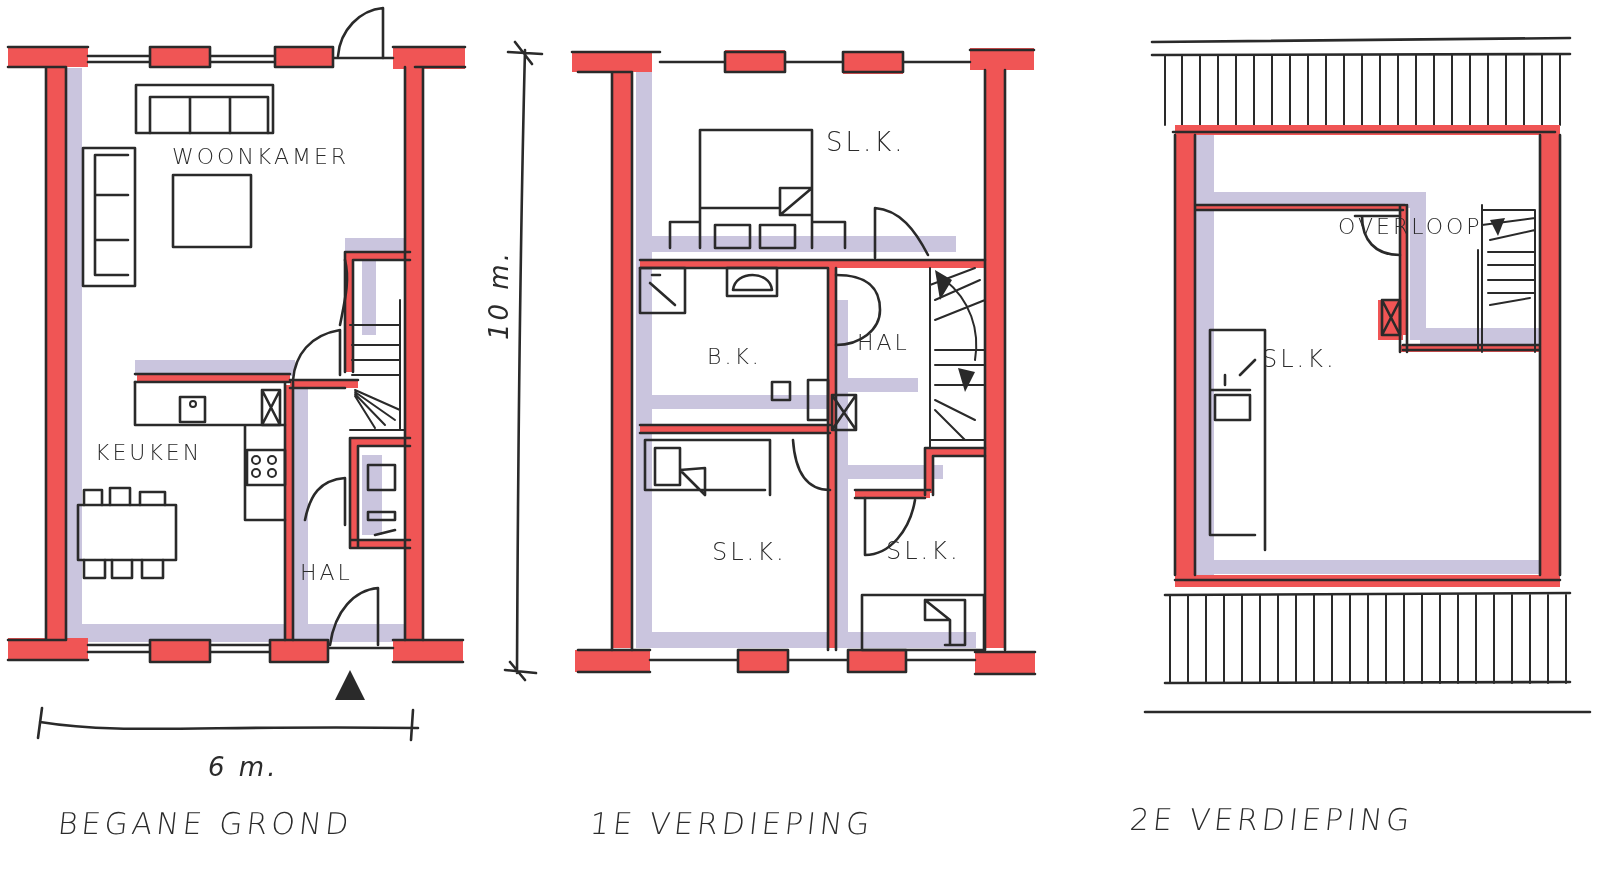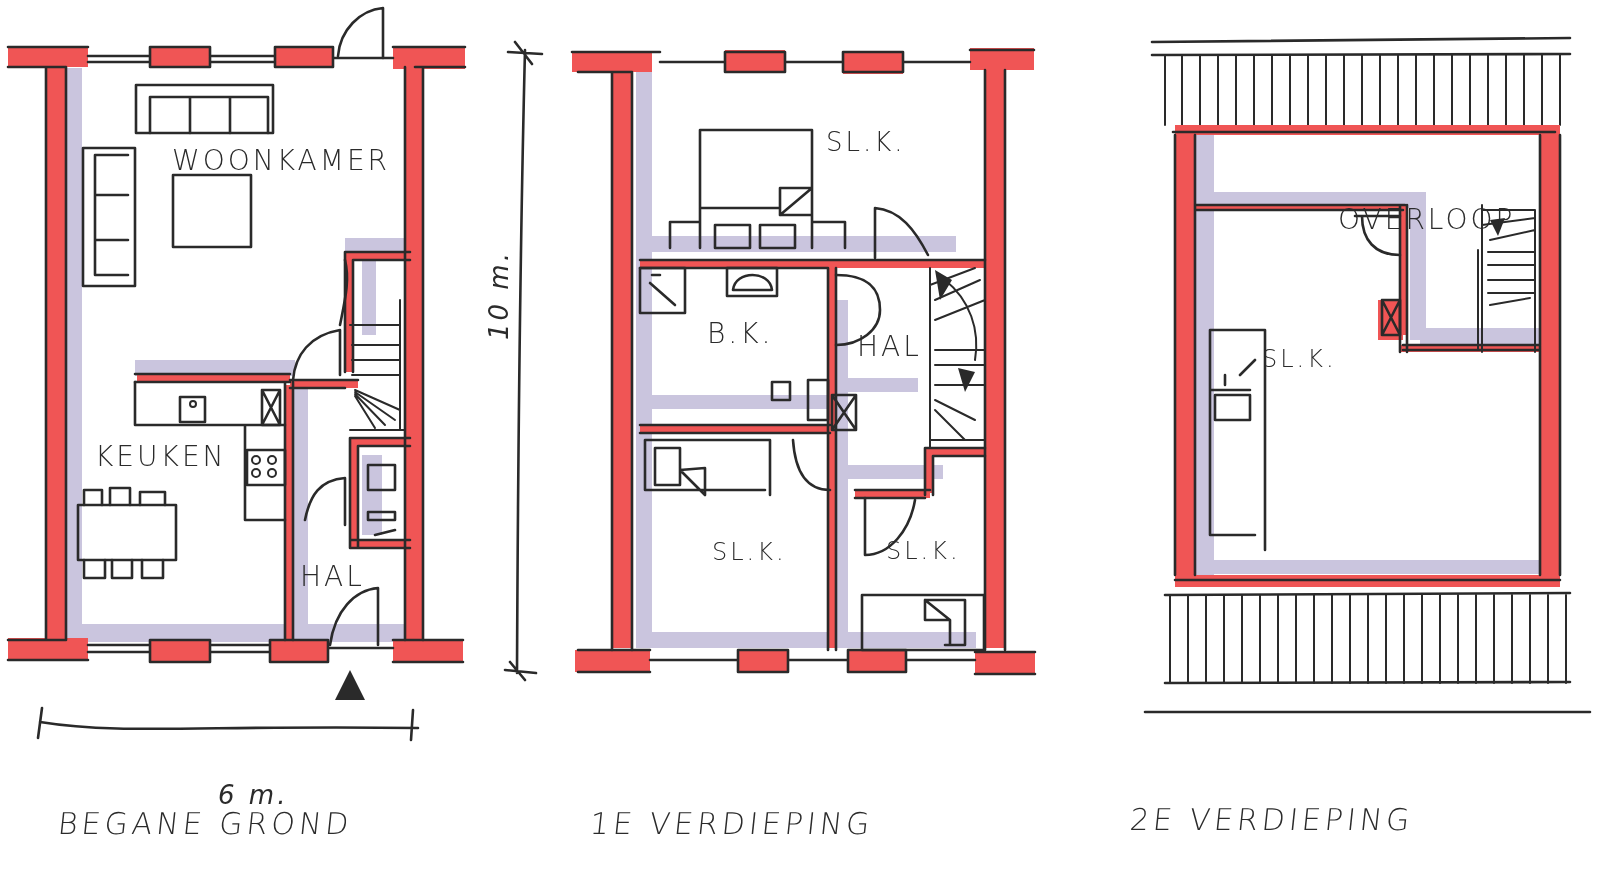--- a/index.html
+++ b/index.html
@@ -2,21 +2,21 @@
 <html><head>
 <meta charset="utf-8">
 <style>
   html, body { margin: 0; padding: 0; background: #ffffff; }
   body { width: 1600px; height: 875px; overflow: hidden; position: relative; font-family: "DejaVu Sans", sans-serif; }
   svg { position: absolute; left: 0; top: 0; }
   .ink { stroke: #2a2a2a; stroke-width: 2.6; fill: none; stroke-linecap: round; stroke-linejoin: round; }
   .inkthin { stroke: #2a2a2a; stroke-width: 2; fill: none; stroke-linecap: round; }
   .shade { fill: var(--shade); }
   .label { position: absolute; font-family: "DejaVu Sans", sans-serif; color: #2b2b2b; letter-spacing: 3px; white-space: nowrap; font-weight: 300; }
-  .room { font-size: 28px; }
+  .room { font-size: 22px; }
   .title { font-size: 30px; letter-spacing: 4px; transform: skewX(-6deg); }
   .dim { font-size: 26px; font-style: italic; }
 </style>
 </head>
 <body>
 
 <svg width="1600" height="875" viewBox="0 0 1600 875">
 
   <g>
 
@@ -190,26 +190,26 @@
 
     <path class="ink" d="M1210 330 H1265 V550 M1210 330 V535 H1255 M1210 390 H1250 M1225 375 V385 M1215 395 H1250 V420 H1215 Z M1240 375 L1255 360"></path>
   </g>
 </svg>
 
 <div class="label room" style="left:172px; top:144px;">WOONKAMER</div>
 <div class="label room" style="left:95px; top:440px;">KEUKEN</div>
 <div class="label room" style="left:300px; top:560px;">HAL</div>
 
 <div class="label room" style="left:826px; top:127px; font-size:26px;">SL.K.</div>
-<div class="label room" style="left:707px; top:317px;">B.K.</div>
+<div class="label room" style="left:707px; top:344px;">B.K.</div>
 <div class="label room" style="left:857px; top:330px;">HAL</div>
 <div class="label room" style="left:712px; top:538px; font-size:24px;">SL.K.</div>
 <div class="label room" style="left:886px; top:537px; font-size:24px;">SL.K.</div>
 
-<div class="label room" style="left:1338px; top:203px;">OVERLOOP</div>
+<div class="label room" style="left:1338px; top:214px;">OVERLOOP</div>
 <div class="label room" style="left:1262px; top:345px; font-size:24px;">SL.K.</div>
 
 <div class="label dim" style="left:484px; top:340px; transform: rotate(-90deg); transform-origin: left top;">10 m.</div>
-<div class="label dim" style="left:218px; top:752px;margin-top:28px;">6 m.</div>
+<div class="label dim" style="left:208px; top:752px;">6 m.</div>
 
 <div class="label title" style="left:58px; top:806px;">BEGANE GROND</div>
 <div class="label title" style="left:590px; top:806px;">1E VERDIEPING</div>
 <div class="label title" style="left:1130px; top:802px;">2E VERDIEPING</div>
 
 </body></html>

